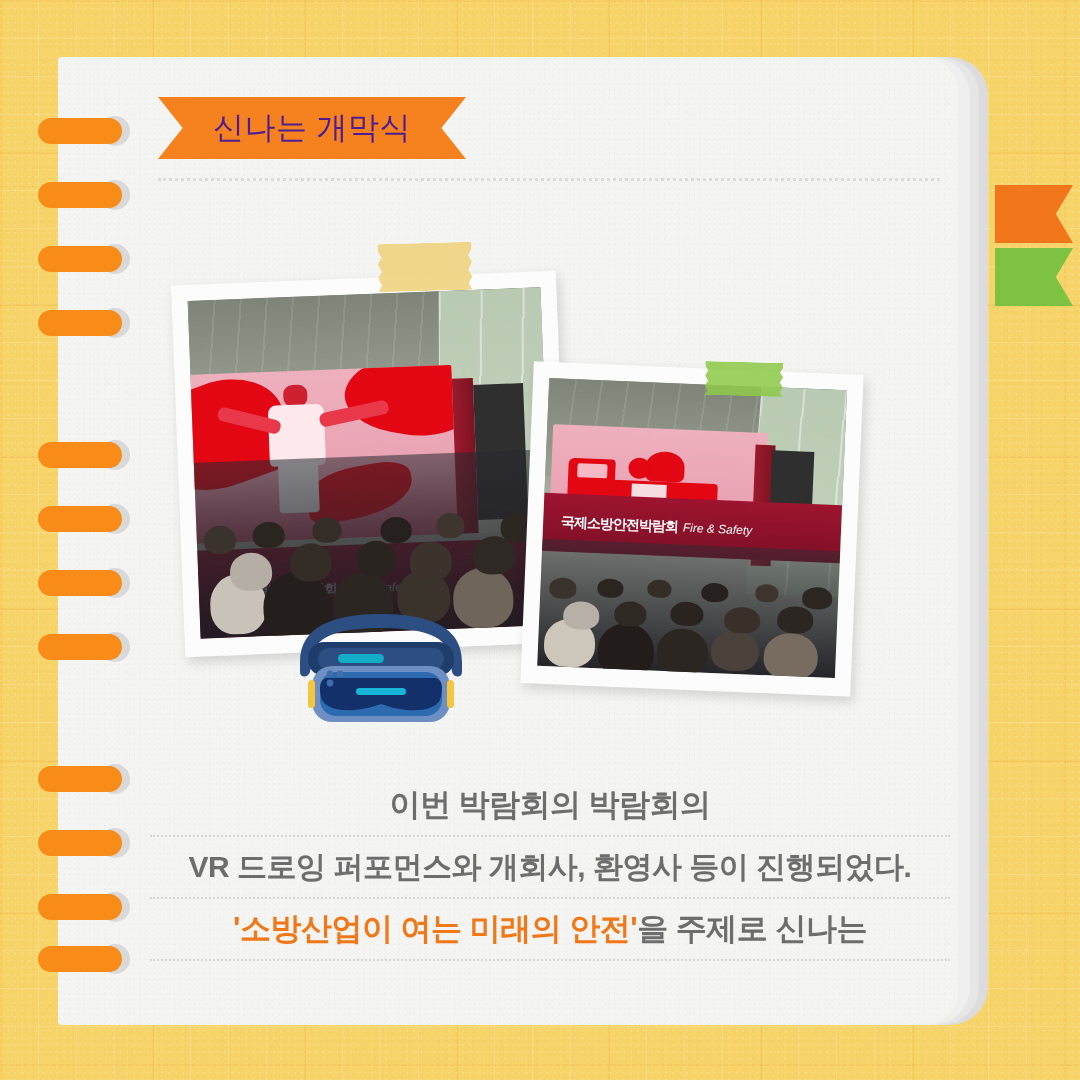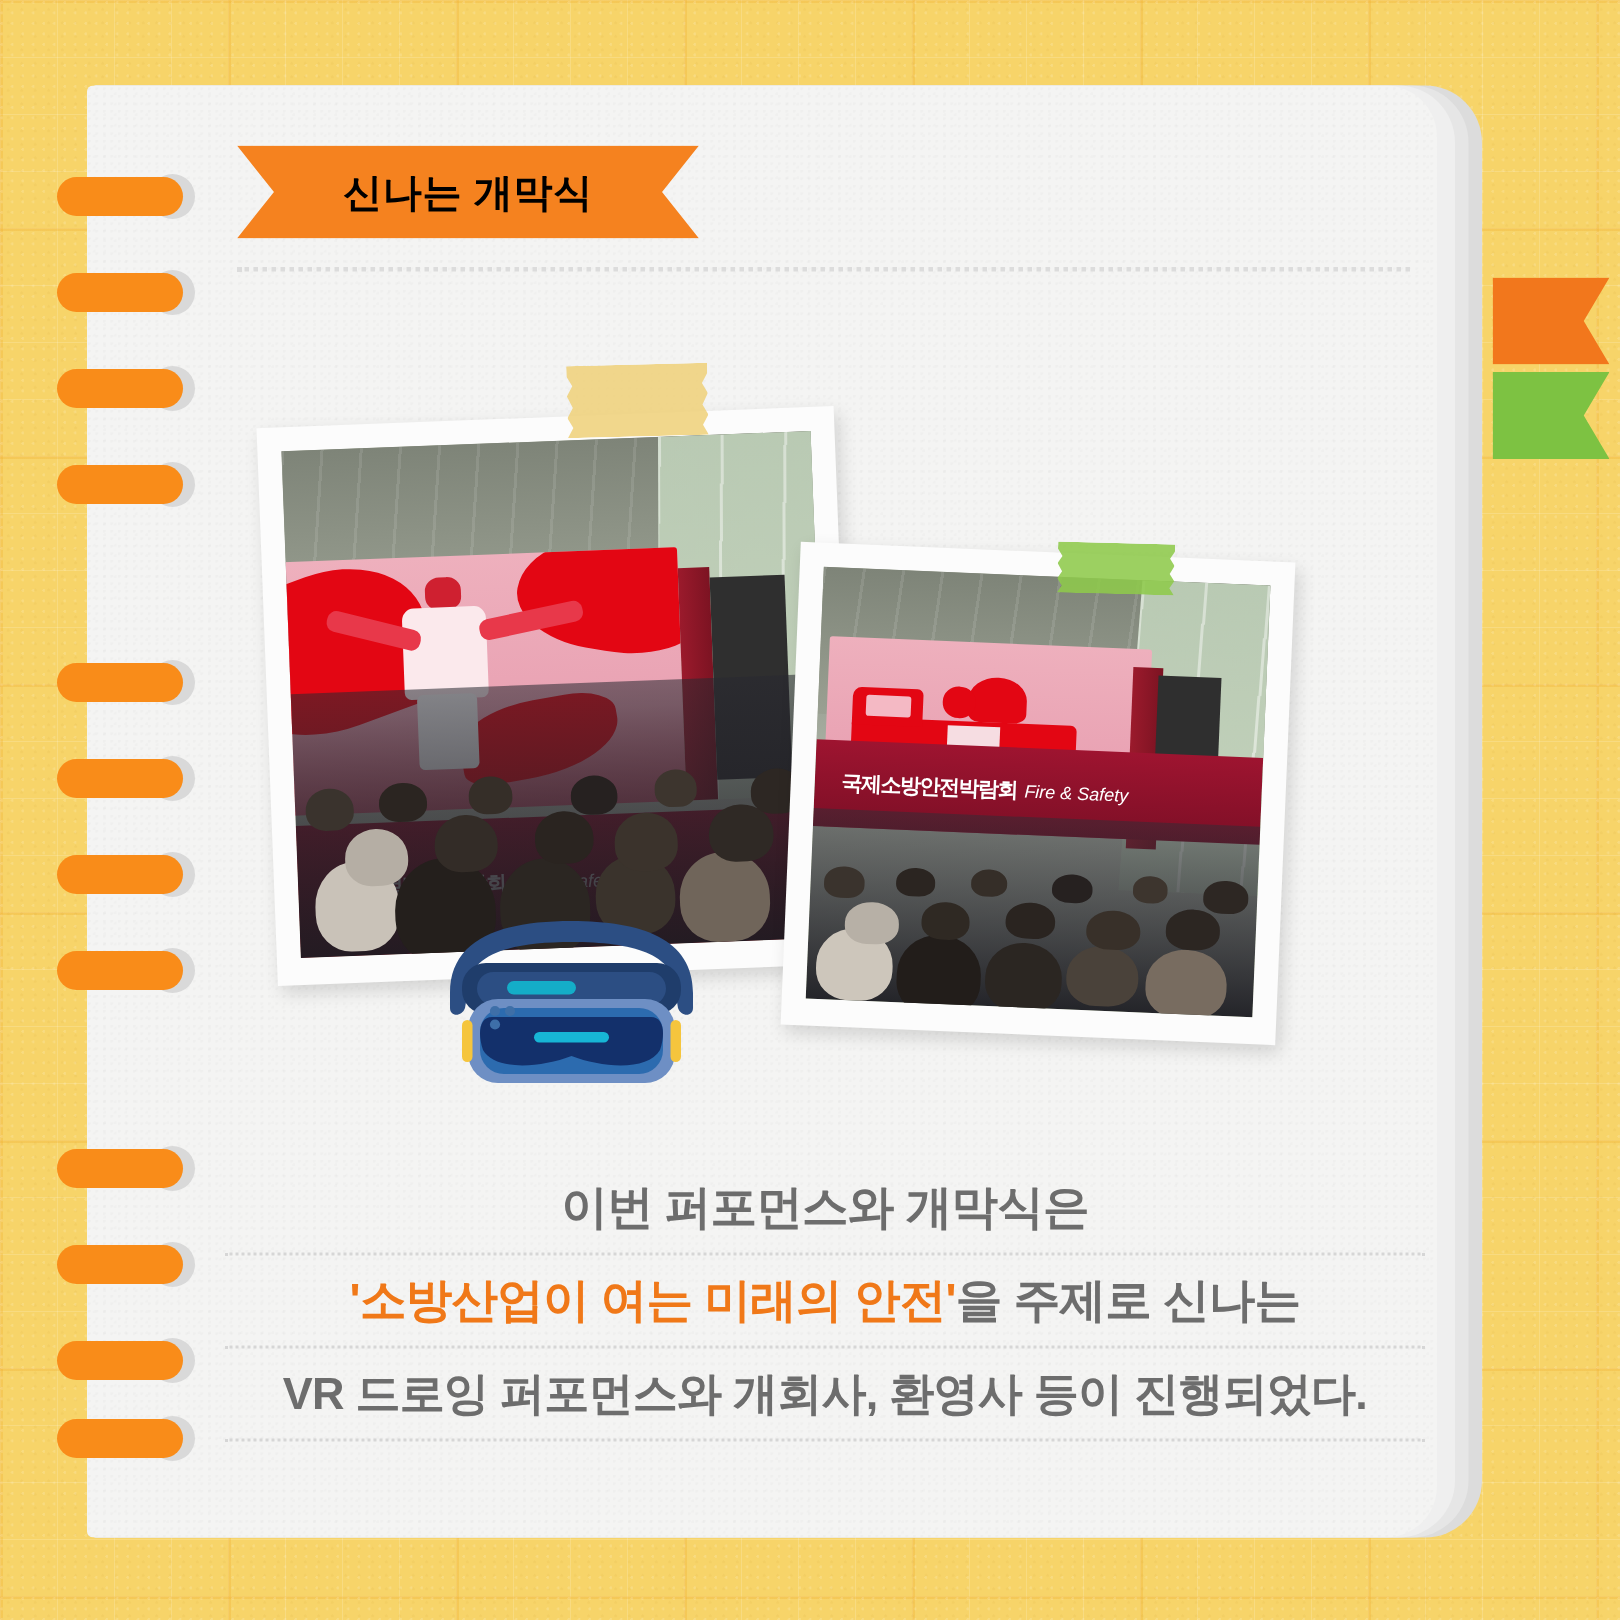--- a/index.html
+++ b/index.html
@@ -80,21 +80,21 @@
   
   .title-banner {
     position: absolute; left: 158px; top: 97px;
     width: 308px; height: 62px;
     background: #F5821F;
     -webkit-clip-path: polygon(0 0, 100% 0, 92% 50%, 100% 100%, 0 100%, 8% 50%);
             clip-path: polygon(0 0, 100% 0, 92% 50%, 100% 100%, 0 100%, 8% 50%);
     display: flex; align-items: center; justify-content: center;
   }
   .title-banner span {
-    color: #000000; font-size: 26px; font-weight: bold; letter-spacing: .5px;
+    color: #4c1d95; font-size: 31px; font-weight: normal; letter-spacing: .5px;
   }
 
   .kfi-logo { position: absolute; left: 716px; top: 101px; display: flex; align-items: center; gap: 10px; }
   .kfi-mark { position: relative; width: 64px; height: 52px; }
   .kfi-diamond {
     position: absolute; left: 12px; top: 4px; width: 44px; height: 44px;
     border: 5px solid #7DBE3F; transform: rotate(45deg); border-radius: 5px;
   }
   .kfi-letters {
     position: absolute; left: 0; top: 13px; width: 64px; text-align: center;
@@ -322,26 +322,26 @@
         <rect x="74" y="80" width="50" height="7" rx="3.5" fill="#17B6D6"></rect>
         <circle cx="48" cy="66" r="3.4" fill="#3E6FA8"></circle>
         <circle cx="58" cy="66" r="3.4" fill="#3E6FA8"></circle>
         <circle cx="48" cy="75" r="3.4" fill="#3E6FA8"></circle>
         <rect x="26" y="72" width="7" height="28" rx="3.5" fill="#F5C53D"></rect>
         <rect x="165" y="72" width="7" height="28" rx="3.5" fill="#F5C53D"></rect>
       </svg>
     </div>
 
     <div class="caption" style="left:92px; top:718px; width:800px;">
-      <div class="cap-line c1">이번 퍼포먼스와 개막식은</div>
+      <div class="cap-line c1">이번 박람회의 박람회의</div>
+      <div class="cap-line c3">VR 드로잉 퍼포먼스와 개회사, 환영사 등이 진행되었다.</div>
       <div class="cap-line c2">
         <span class="hl">'소방산업이 여는 미래의 안전'</span>
           <span>을 주제로 신나는</span>
       </div>
-      <div class="cap-line c3">VR 드로잉 퍼포먼스와 개회사, 환영사 등이 진행되었다.</div>
     </div>
 
   </div>
 </div>
 
 <div class="binding">
   <div class="ring" style="top:118px;">
       <div class="knob"></div>
       <div class="bar"></div>
     </div>

